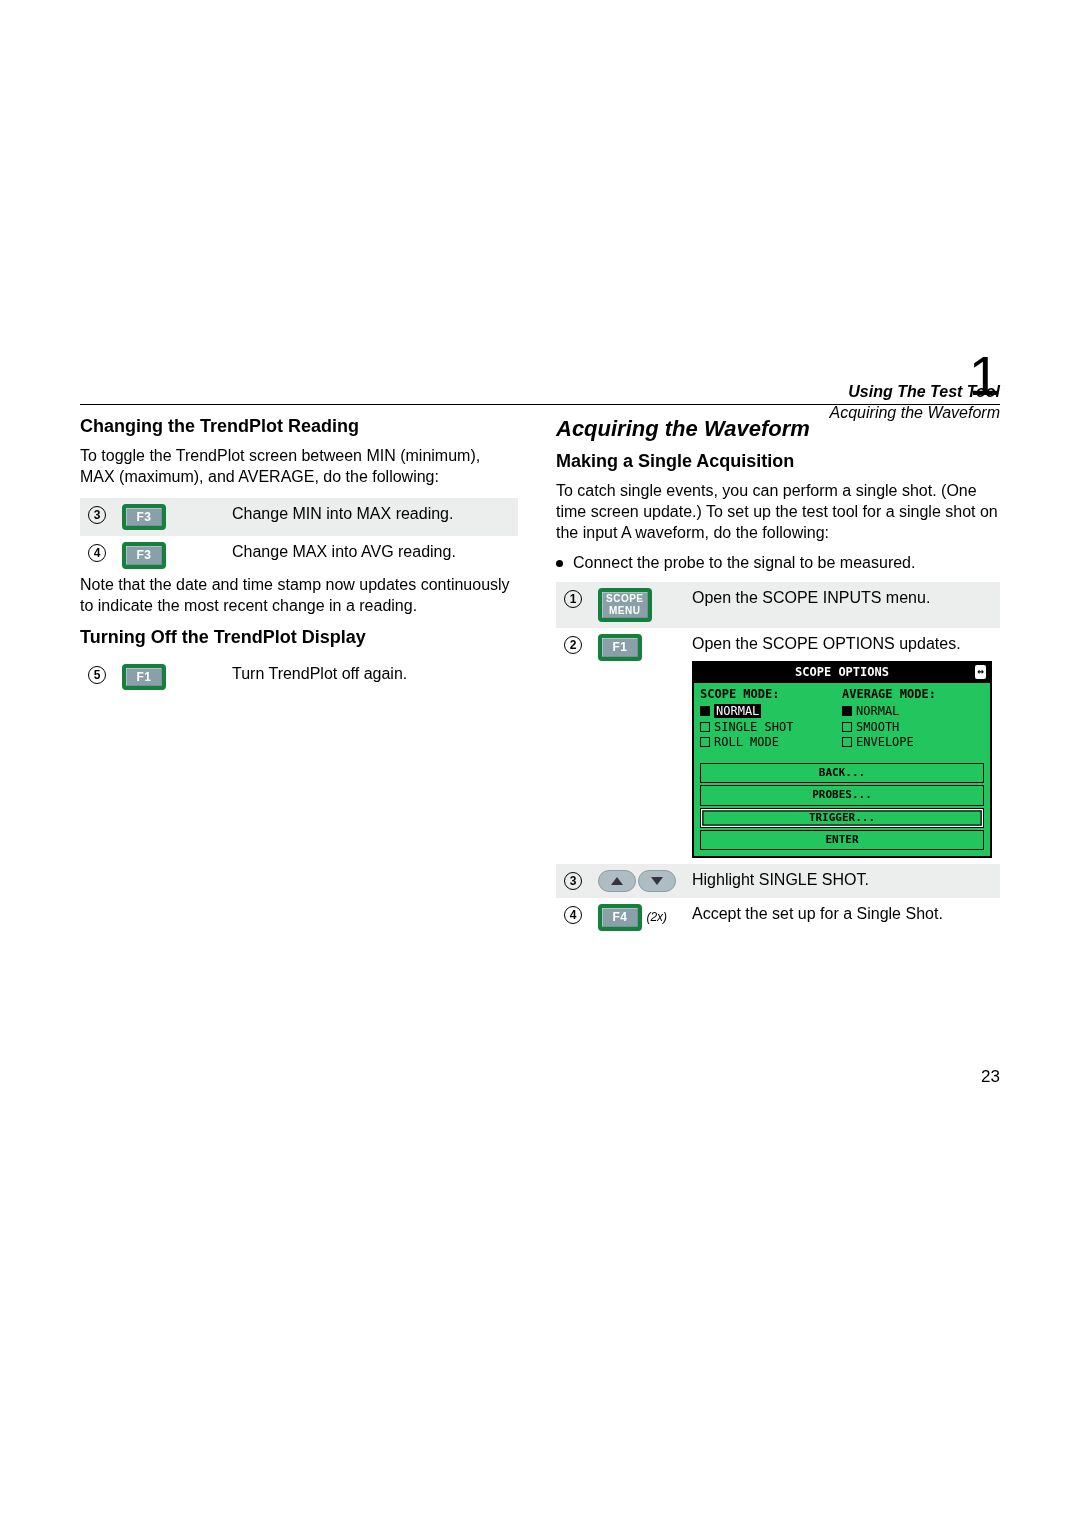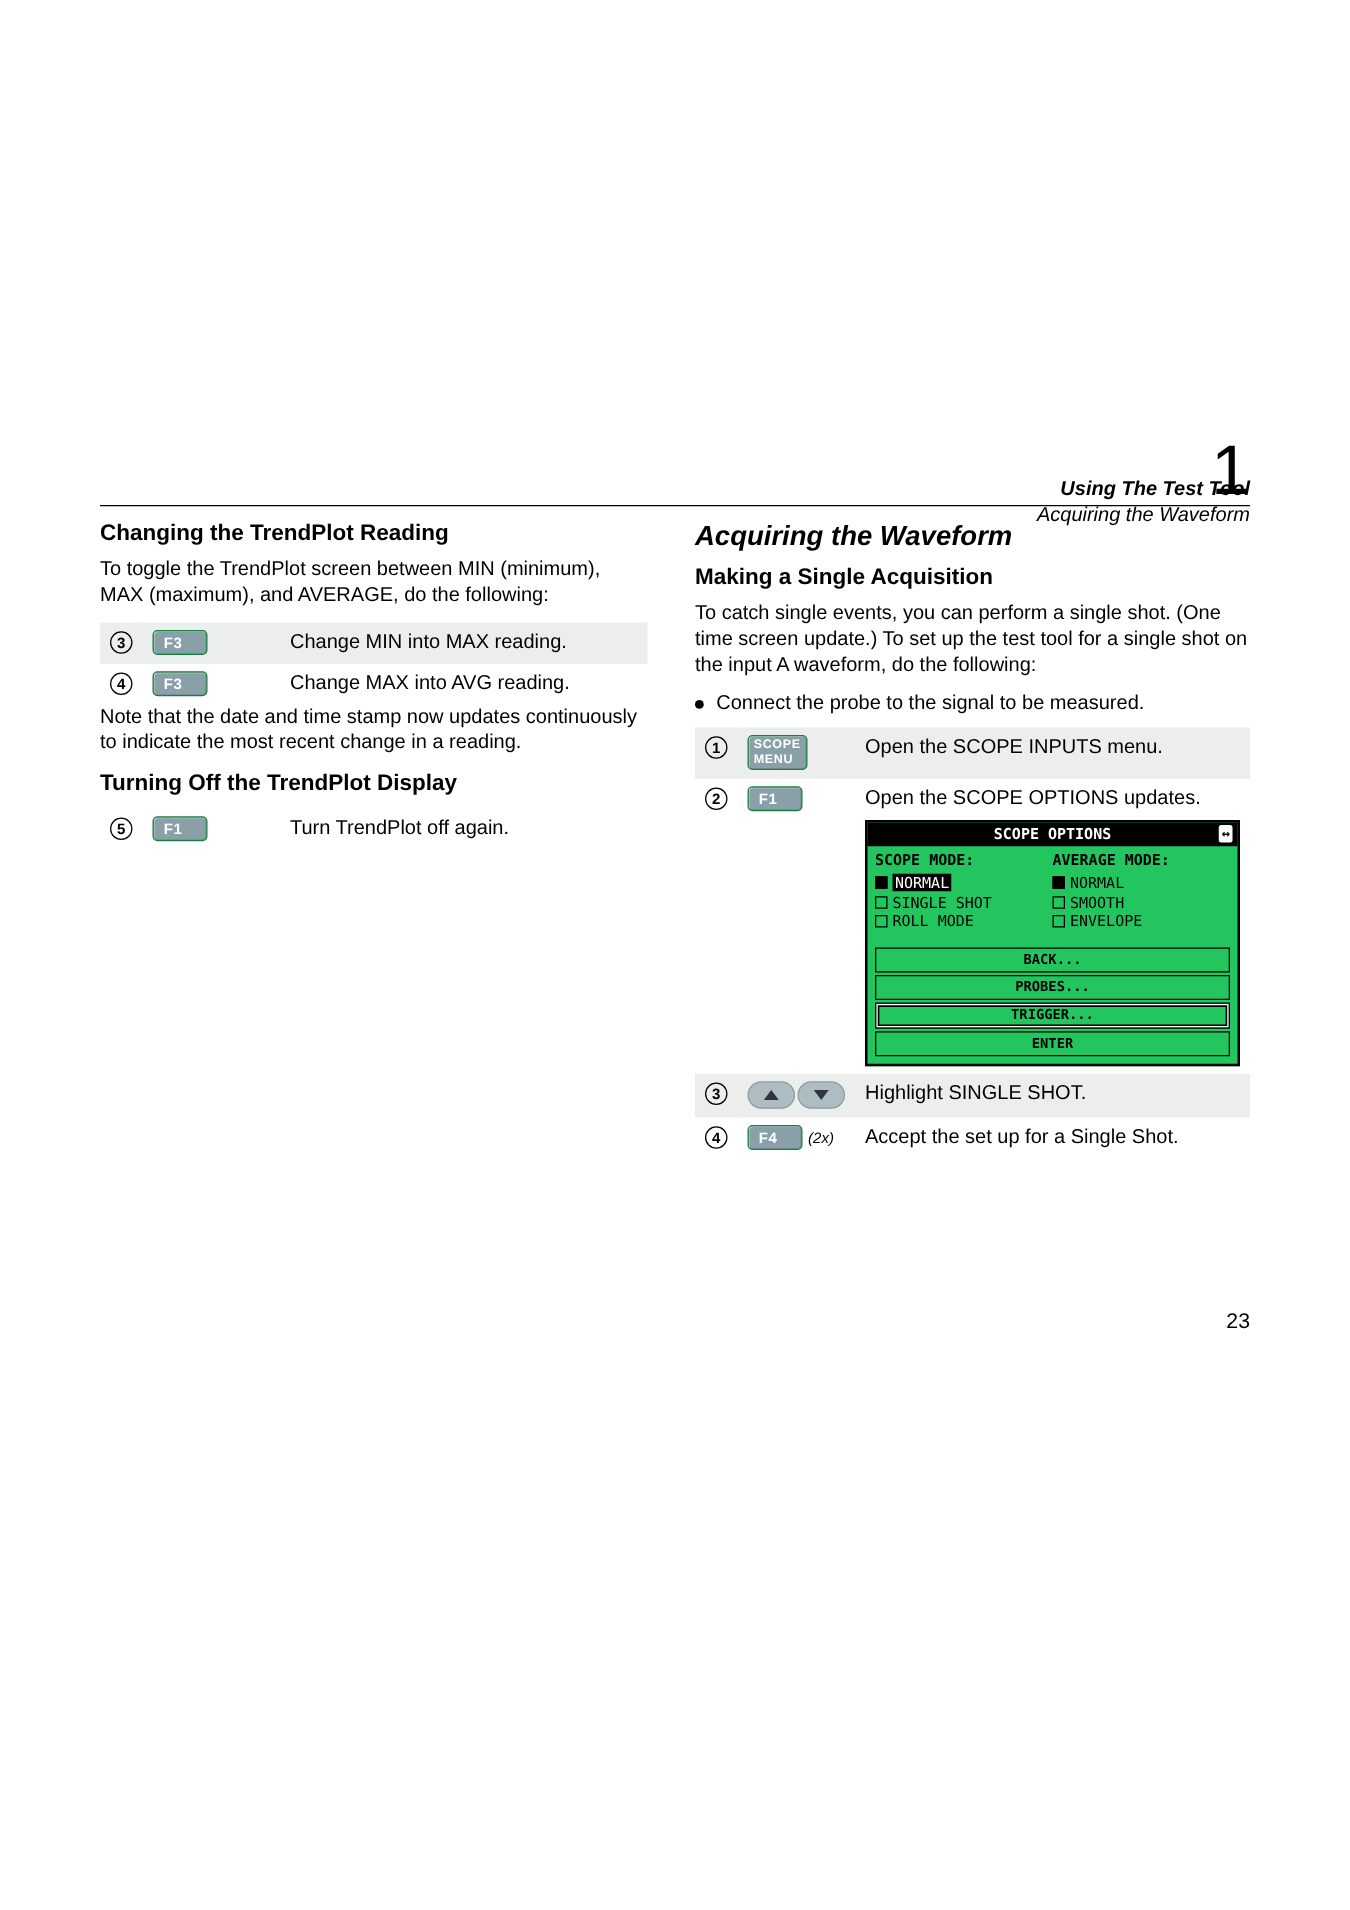--- a/index.html
+++ b/index.html
@@ -85,26 +85,27 @@
     font-size: 12px;
     font-weight: 600;
     line-height: 1;
   }
 
   .fkey {
     display: inline-block;
     min-width: 44px;
     padding: 2px 8px;
     background: #8aa0a9;
-    border: 1px solid #15803d;
+    border: 4px solid #15803d;
     border-radius: 4px;
     box-shadow: inset -0.5px -0.5px 0 0 #6b8088, inset 0.5px 0.5px 0 0 #d3dfe4;
     color: #fff;
     font-weight: 600;
     font-size: 12px;
+    text-align: center;
     letter-spacing: 0.5px;
     line-height: 1.2;
   }
   .fkey.double {
     padding: 1px 4px;
     font-size: 10px;
     min-width: 44px;
   }
 
   .italic-note { font-style: italic; font-size: 12px; }
@@ -176,21 +177,21 @@
     font-size: 11px;
     font-weight: 700;
     text-align: center;
     flex: 1;
   }
   .tbut.double { box-shadow: inset 0 0 0 1.2px #fff, inset 0 0 0 2.5px #000; }
 
   .pagenum {
     position: absolute;
     right: 80px;
-    bottom: 460px;
+    bottom: 440px;
     font-size: 17px;
   }
 </style>
 </head>
 <body>
 
 <div class="header-right">
   <div class="title">Using The Test Tool</div>
   <div class="sub">Acquiring the Waveform</div>
 </div>

